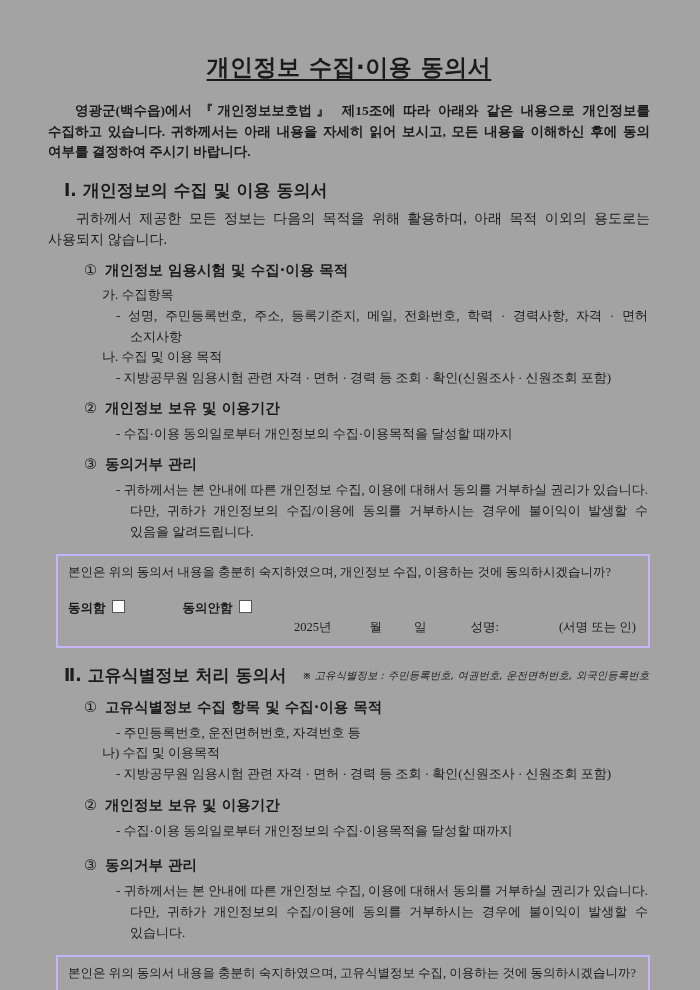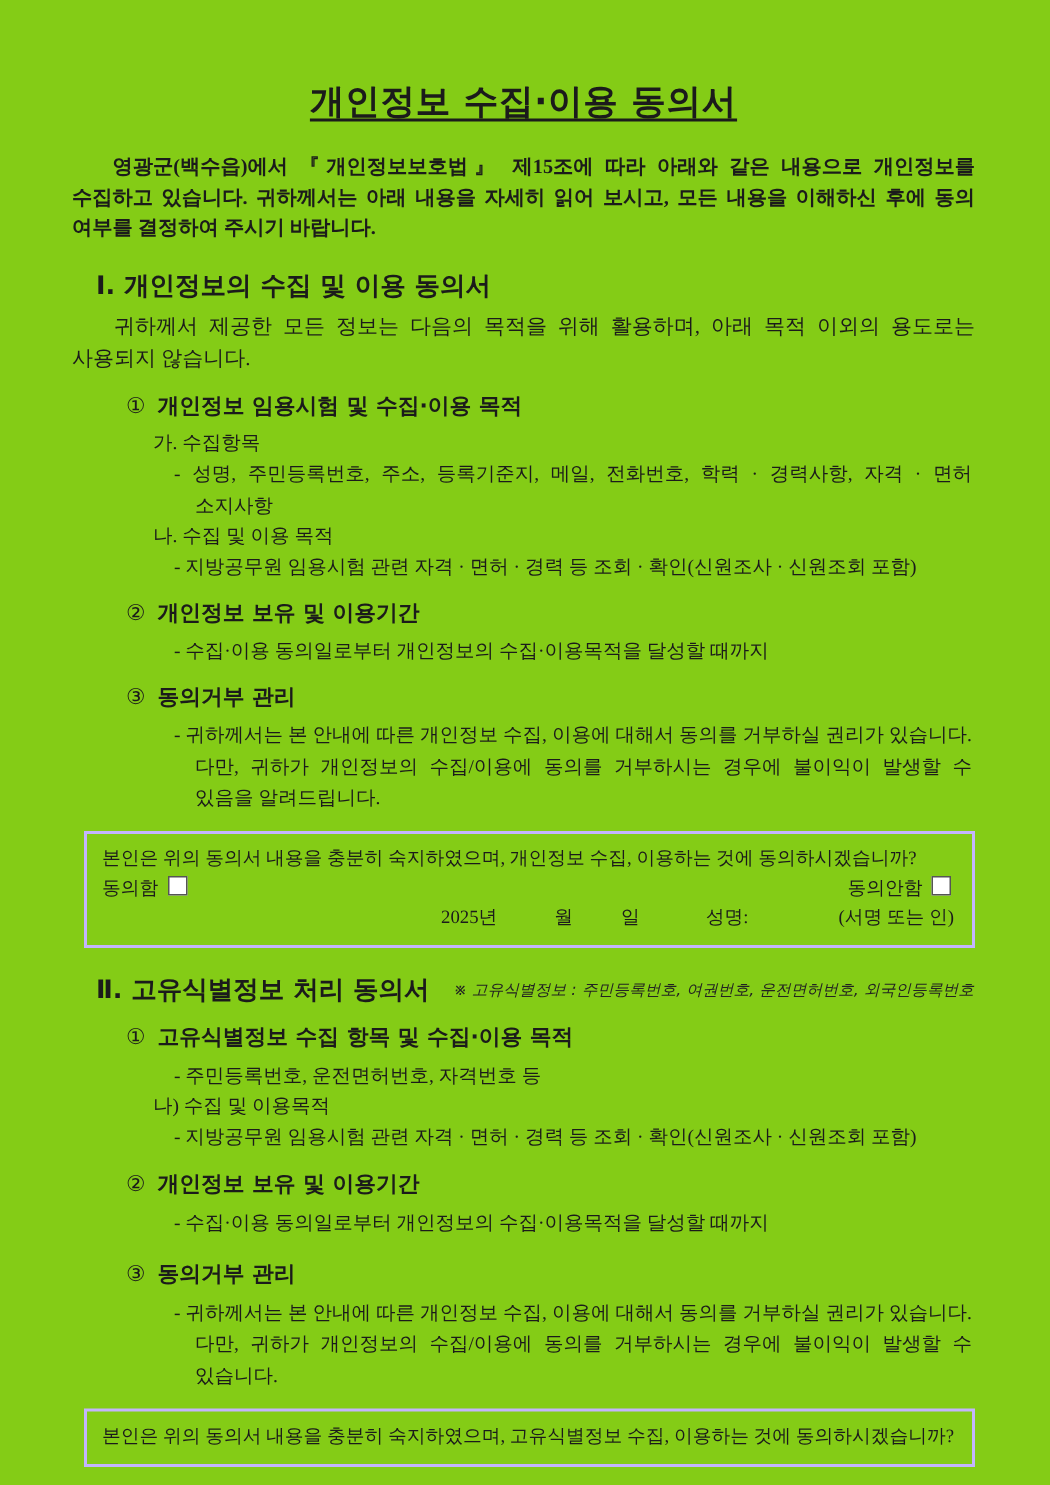--- a/index.html
+++ b/index.html
@@ -4,21 +4,21 @@
 <style>
   html, body { margin: 0; padding: 0; background: #ffffff; }
   .page {
     position: relative;
     width: 700px; height: 990px;
     box-sizing: border-box;
     padding: 52px 50px 0 48px;
     font-family: "Liberation Serif", "DejaVu Serif", serif;
     color: #1b1b1b;
     overflow: hidden;
-    background: #84cc16;
+    background: #a3a3a3;
   }
   .doc-title {
     font-family: "DejaVu Sans", "Liberation Sans", sans-serif;
     font-weight: bold;
     font-size: 23px;
     letter-spacing: 0.5px;
     text-align: center;
     text-decoration: underline;
     text-underline-offset: 4px;
     margin: 0 0 18px 0;
@@ -57,21 +57,21 @@
     padding-left: 14px; text-indent: -14px;
     text-align: justify; word-break: keep-all;
   }
   .consent-box {
     border: 2px solid #c4b5fd;
     margin: 12px 0 0 8px;
     padding: 7px 10px 9px 10px;
     font-size: 12.5px; line-height: 1.55;
   }
   .cb-question { word-break: keep-all; }
-  .cb-row2 { display: flex; justify-content: space-between; gap: 58px; padding-right: 4px; margin-top: 0; }
+  .cb-row2 { display: flex; justify-content: flex-start; gap: 58px; padding-right: 4px; margin-top: 16px; font-weight: bold; }
   .cb-opt { white-space: nowrap; }
   .checkbox {
     display: inline-block; width: 11px; height: 11px;
     border: 1px solid #555; background: #fff;
     margin-left: 6px; vertical-align: -1px;
   }
   .cb-row3 { display: flex; align-items: baseline; margin-top: 0; }
   .cb-year { margin-left: 226px; }
   .cb-month { margin-left: 38px; }
   .cb-day { margin-left: 32px; }

